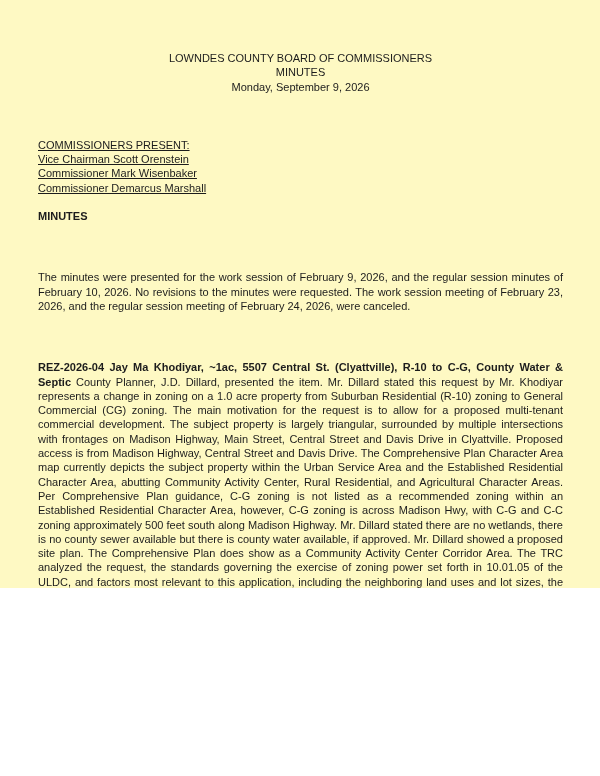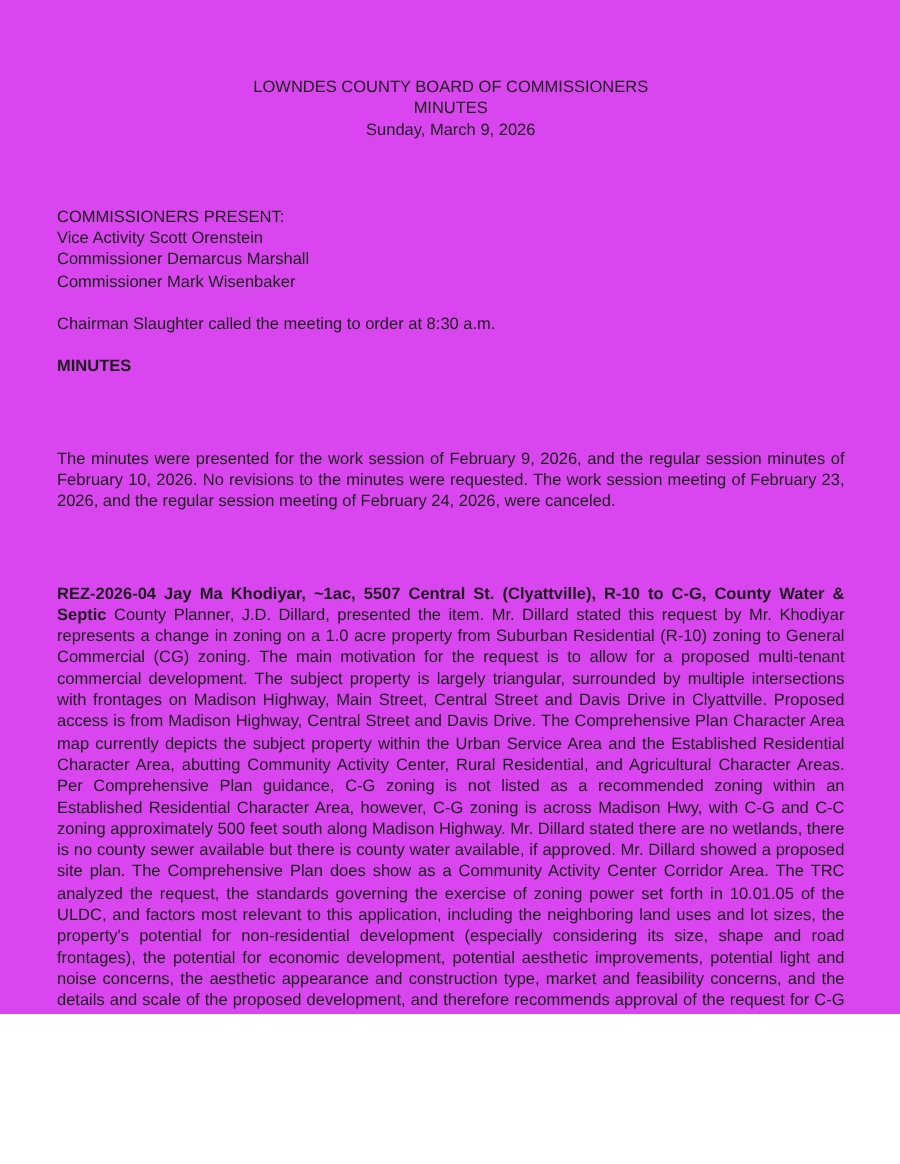--- a/index.html
+++ b/index.html
@@ -3,22 +3,22 @@
 <meta charset="utf-8">
 <style>
   html, body {
     margin: 0;
     padding: 0;
     background: #ffffff;
   }
   .page {
     position: relative;
     width: 600px;
-    height: 676px;
-    background: #d946ef;
+    height: 588px;
+    background: #fef9c3;
     box-sizing: border-box;
     padding: 51px 37px 0 38px;
     font-family: "Liberation Sans", "DejaVu Sans", sans-serif;
     font-size: 11px;
     line-height: 14.3px;
     color: #1c1c1c;
     overflow: hidden;
     -webkit-font-smoothing: antialiased;
   }
   .title-block {
@@ -26,20 +26,21 @@
     margin: 0 0 44px 0;
   }
   .title-line {
     display: block;
   }
   .attendance-list {
     margin: 0;
   }
   .line {
     display: block;
+    text-decoration: underline;
   }
   p.para {
     margin: 14px 0 0 0;
   }
   p.justified {
     text-align: justify;
     margin-top: 47px;
   }
   .heading {
     font-weight: bold;
@@ -50,32 +51,31 @@
   }
 </style>
 </head>
 <body>
 
 <div class="page">
 
   <div class="title-block">
     <span class="title-line">LOWNDES COUNTY BOARD OF COMMISSIONERS</span>
     <span class="title-line">MINUTES</span>
-    <span class="title-line">Sunday, March 9, 2026</span>
+    <span class="title-line">Monday, September 9, 2026</span>
   </div>
 
   <div class="attendance-list">
     <span class="line">COMMISSIONERS PRESENT:</span>
-    <span class="line">Vice Activity Scott Orenstein</span>
+    <span class="line">Vice Chairman Scott Orenstein</span>
+    <span class="line">Commissioner Mark Wisenbaker</span>
     <span class="line">Commissioner Demarcus Marshall</span>
-    <span class="line">Commissioner Mark Wisenbaker</span>
   </div>
 
 
-  <p class="para">Chairman Slaughter called the meeting to order at 8:30 a.m.</p>
 
   <p class="heading">MINUTES</p>
 
   <p class="para justified">The minutes were presented for the work session of February 9, 2026, and the regular session minutes of February 10, 2026. No revisions to the minutes were requested. The work session meeting of February 23, 2026, and the regular session meeting of February 24, 2026, were canceled.</p>
 
 
   <p class="para justified"><span class="bold-inline">REZ-2026-04 Jay Ma Khodiyar, ~1ac, 5507 Central St. (Clyattville), R-10 to C-G, County Water &amp; Septic</span> <span>County Planner, J.D. Dillard, presented the item. Mr. Dillard stated this request by Mr. Khodiyar represents a change in zoning on a 1.0 acre property from Suburban Residential (R-10) zoning to General Commercial (CG) zoning. The main motivation for the request is to allow for a proposed multi-tenant commercial development. The subject property is largely triangular, surrounded by multiple intersections with frontages on Madison Highway, Main Street, Central Street and Davis Drive in Clyattville. Proposed access is from Madison Highway, Central Street and Davis Drive. The Comprehensive Plan Character Area map currently depicts the subject property within the Urban Service Area and the Established Residential Character Area, abutting Community Activity Center, Rural Residential, and Agricultural Character Areas. Per Comprehensive Plan guidance, C-G zoning is not listed as a recommended zoning within an Established Residential Character Area, however, C-G zoning is across Madison Hwy, with C-G and C-C zoning approximately 500 feet south along Madison Highway. Mr. Dillard stated there are no wetlands, there is no county sewer available but there is county water available, if approved. Mr. Dillard showed a proposed site plan. The Comprehensive Plan does show as a Community Activity Center Corridor Area. The TRC analyzed the request, the standards governing the exercise of zoning power set forth in 10.01.05 of the ULDC, and factors most relevant to this application, including the neighboring land uses and lot sizes, the property's potential for non-residential development (especially considering its size, shape and road frontages), the potential for economic development, potential aesthetic improvements, potential light and noise concerns, the aesthetic appearance and construction type, market and feasibility concerns, and the details and scale of the proposed development, and therefore recommends approval of the request for C-G zoning with the following conditions:</span></p>
 
 </div>
 

